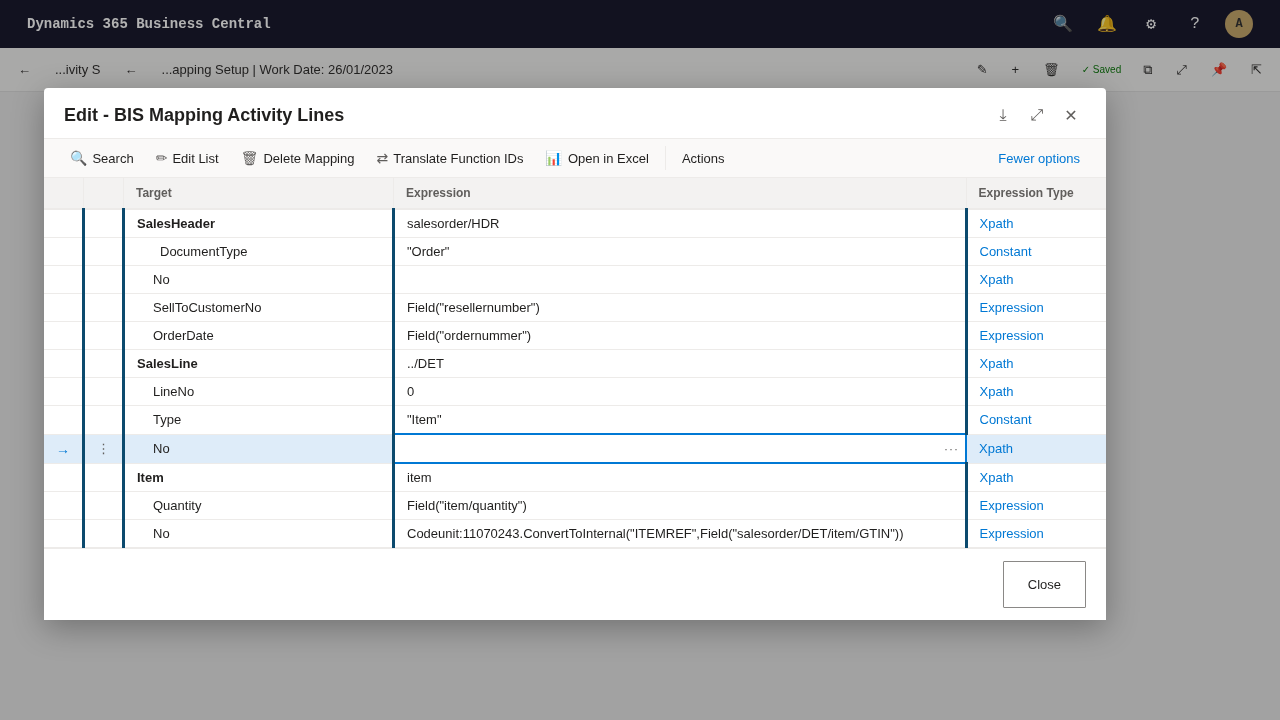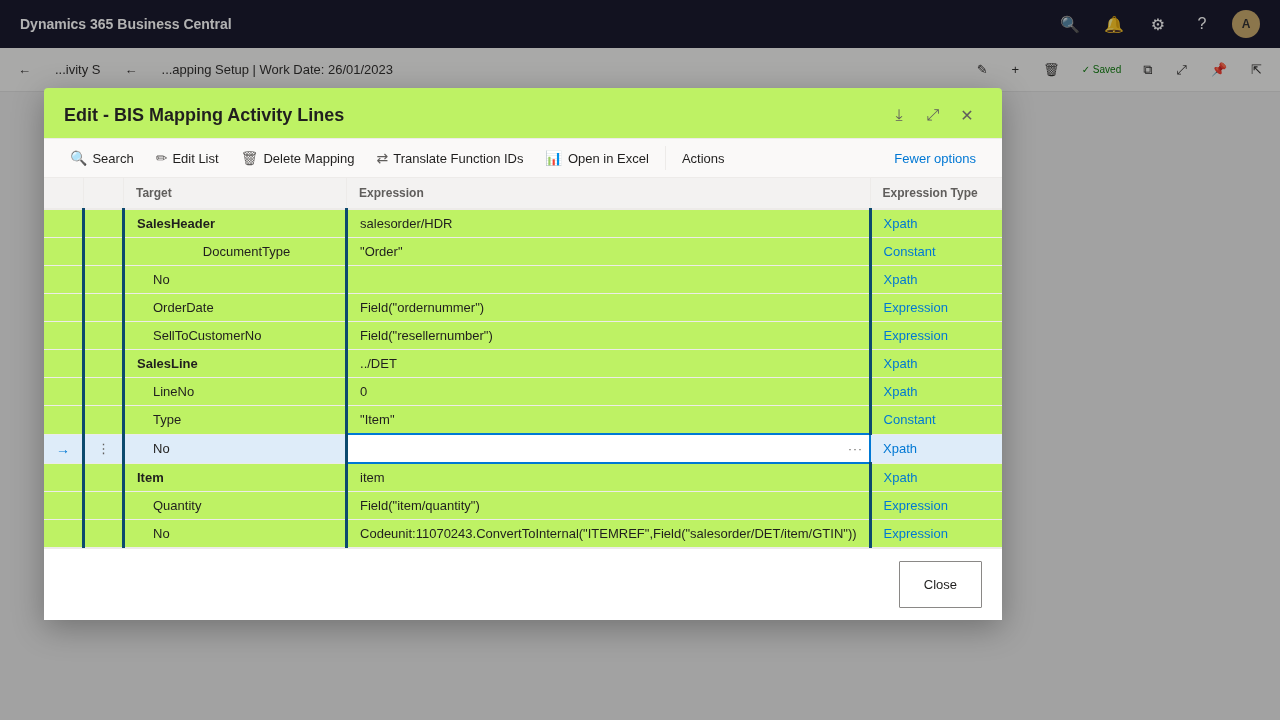--- a/index.html
+++ b/index.html
@@ -12,22 +12,23 @@
       overflow: hidden;
       position: relative;
     }
 
     
     .top-nav {
       background: #1a1a2e;
       height: 48px;
       display: flex;
       align-items: center;
-      padding: 0 20px;
+      padding: 0 27px;
       color: white;
+      font-family: Liberation Mono, monospace;
     }
     .top-nav-title {
       font-size: 14px;
       font-weight: 600;
       color: white;
       flex: 1;
     }
     .top-nav-icons {
       display: flex;
       gap: 16px;
@@ -103,22 +104,22 @@
       right: 0;
       bottom: 0;
       background: rgba(0,0,0,0.3);
       display: flex;
       align-items: center;
       justify-content: center;
     }
 
     
     .modal {
-      background: #bef264;
-      width: 958px;
+      background: #ffffff;
+      width: 1062px;
       max-height: 620px;
       border-radius: 4px;
       box-shadow: 0 8px 32px rgba(0,0,0,0.3);
       display: flex;
       flex-direction: column;
       position: absolute;
       top: 88px;
       left: 44px;
     }
 
@@ -412,43 +413,43 @@
         <tr>
               <td class="td-indicator"></td>
               <td class="td-context"></td>
               <td style="padding-left: 12px; font-weight: 700;">SalesHeader</td>
               <td>salesorder/HDR</td>
               <td class="type-xpath">Xpath</td>
             </tr>
             <tr>
               <td class="td-indicator"></td>
               <td class="td-context"></td>
-              <td style="padding-left: 35px; text-align: center;">DocumentType</td>
+              <td style="padding-left: 35px;">DocumentType</td>
               <td>"Order"</td>
               <td class="type-constant">Constant</td>
             </tr>
             <tr>
               <td class="td-indicator"></td>
               <td class="td-context"></td>
               <td style="padding-left: 28px;">No</td>
               <td></td>
               <td class="type-xpath">Xpath</td>
             </tr>
             <tr>
               <td class="td-indicator"></td>
               <td class="td-context"></td>
+              <td style="padding-left: 28px;">SellToCustomerNo</td>
+              <td>Field("resellernumber")</td>
+              <td class="type-expression">Expression</td>
+            </tr>
+            <tr>
+              <td class="td-indicator"></td>
+              <td class="td-context"></td>
               <td style="padding-left: 28px;">OrderDate</td>
               <td>Field("ordernummer")</td>
-              <td class="type-expression">Expression</td>
-            </tr>
-            <tr>
-              <td class="td-indicator"></td>
-              <td class="td-context"></td>
-              <td style="padding-left: 28px;">SellToCustomerNo</td>
-              <td>Field("resellernumber")</td>
               <td class="type-expression">Expression</td>
             </tr>
             <tr>
               <td class="td-indicator"></td>
               <td class="td-context"></td>
               <td style="padding-left: 12px; font-weight: 700; margin-left: 9px;">SalesLine</td>
               <td>../DET</td>
               <td class="type-xpath">Xpath</td>
             </tr>
             <tr>

